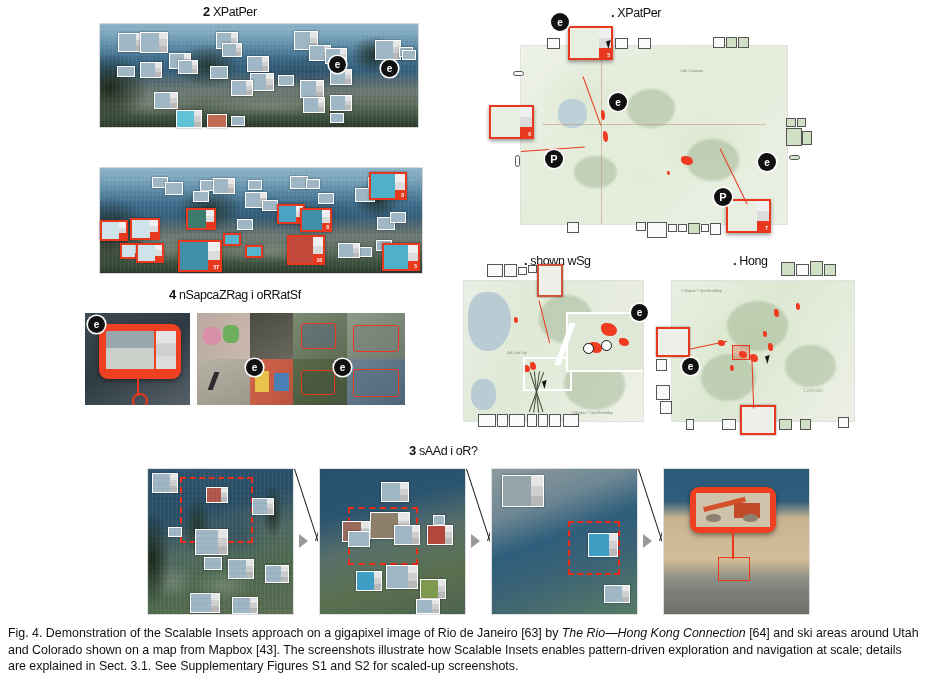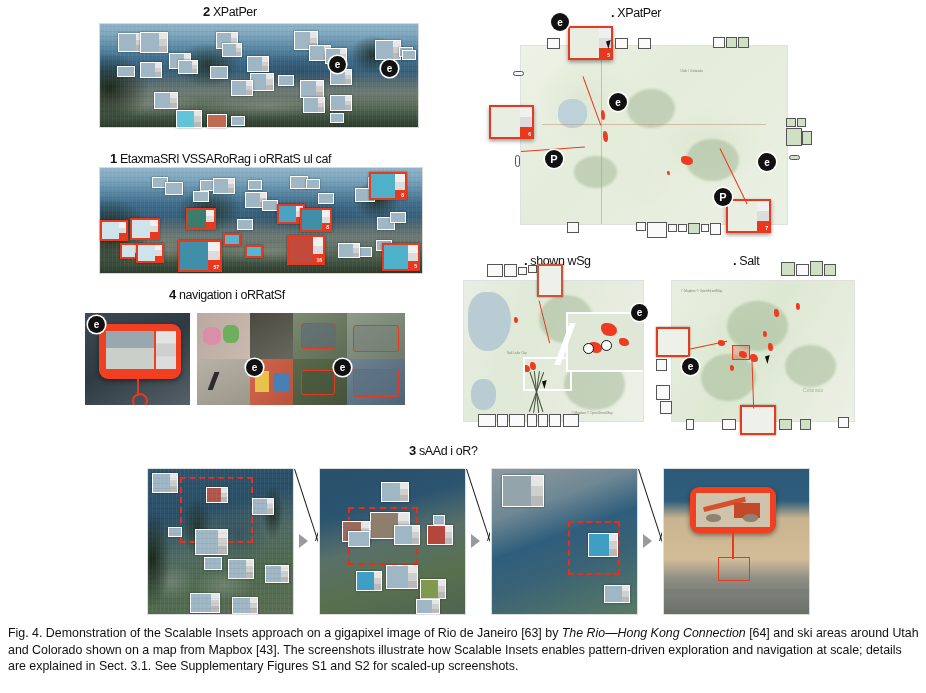--- a/index.html
+++ b/index.html
@@ -190,24 +190,20 @@
         <span class="strip"></span>
       </div>
     <div class="ins w" style="left:207px;top:114px;width:20px;height:14px;background:#c06a54;"></div>
     <div class="ins w" style="left:231px;top:116px;width:14px;height:10px;"></div>
     <div class="ins w" style="left:330px;top:113px;width:14px;height:10px;"></div>
     <div class="ins w" style="left:402px;top:50px;width:14px;height:10px;"></div>
   </div>
   <div class="mk" style="left:329px;top:56px;width:17px;height:17px;font-size:10px;">e</div>
   <div class="mk" style="left:381px;top:60px;width:17px;height:17px;font-size:10px;">e</div>
 
-  <div class="hdr" style="left:110px;top:151px;">
-    <b>1</b>
-    <span class="lbl">EtaxmaSRl VSSARoRag i oRRatS ul caf</span>
-  </div>
 
   <div class="photo rio" style="left:100px;top:168px;width:322px;height:105px;">
   </div>
   <div>
     <div class="ins w" style="left:152px;top:177px;width:16px;height:11px;"></div>
     <div class="ins w" style="left:165px;top:182px;width:18px;height:13px;"></div>
     <div class="ins w" style="left:200px;top:180px;width:16px;height:11px;"></div>
     <div class="ins w" style="left:213px;top:178px;width:22px;height:16px;">
         <span class="strip"></span>
       </div>
@@ -268,21 +264,21 @@
         <span class="badge">8</span>
       </div>
     <div class="ins r" style="left:382px;top:243px;width:38px;height:28px;background:#4eb0c9;">
       <span class="strip"></span>
         <span class="badge">5</span>
       </div>
   </div>
 
   <div class="hdr" style="left:169px;top:287px;">
     <b>4</b>
-    <span class="lbl">navigation i oRRatSf</span>
+    <span class="lbl">nSapcaZRag i oRRatSf</span>
   </div>
 
   <div class="dcell" style="left:85px;top:313px;width:105px;height:92px;
        background:linear-gradient(150deg,#3c4a52 0%,#2f3b42 45%,#556069 100%);">
     <div class="rrect" style="left:14px;top:11px;width:82px;height:55px;">
       <span class="inner"></span>
         <span class="col"></span>
     </div>
     <div style="position:absolute;left:52px;top:66px;width:2px;height:17px;background:#e8391f;"></div>
     <div style="position:absolute;left:47px;top:80px;width:12px;height:12px;border:2px solid #e8391f;border-radius:50% 50% 50% 0;transform:rotate(-45deg);"></div>
@@ -387,21 +383,21 @@
   <div class="mk" style="left:545px;top:150px;width:18px;height:18px;font-size:11px;">P</div>
   <div class="mk" style="left:758px;top:153px;width:18px;height:18px;font-size:10px;">e</div>
   <div class="mk" style="left:714px;top:188px;width:18px;height:18px;font-size:11px;">P</div>
 
   <div class="hdr" style="left:524px;top:253px;">
     <b>.</b>
     <span class="lbl">shown wSg</span>
   </div>
   <div class="hdr" style="left:733px;top:253px;">
     <b>.</b>
-    <span class="lbl">Salt</span>
+    <span class="lbl">Hong</span>
   </div>
 
   <div class="map mapslc" style="left:464px;top:281px;width:179px;height:140px;">
     <div class="water" style="left:2%;top:8%;width:24%;height:42%;background:#b9ccd4;border-radius:40% 50% 55% 45%;"></div>
     <div class="water" style="left:4%;top:70%;width:14%;height:22%;background:#b9ccd4;"></div>
     <div class="terr" style="left:42%;top:10%;width:30%;height:34%;"></div>
     <div class="terr" style="left:56%;top:56%;width:34%;height:36%;"></div>
     <div class="skipoly" style="left:28%;top:26%;width:4px;height:6px;"></div>
     <div class="skipoly" style="left:33%;top:60%;width:7px;height:7px;"></div>
     <div class="skipoly" style="left:37%;top:58%;width:6px;height:8px;"></div>

